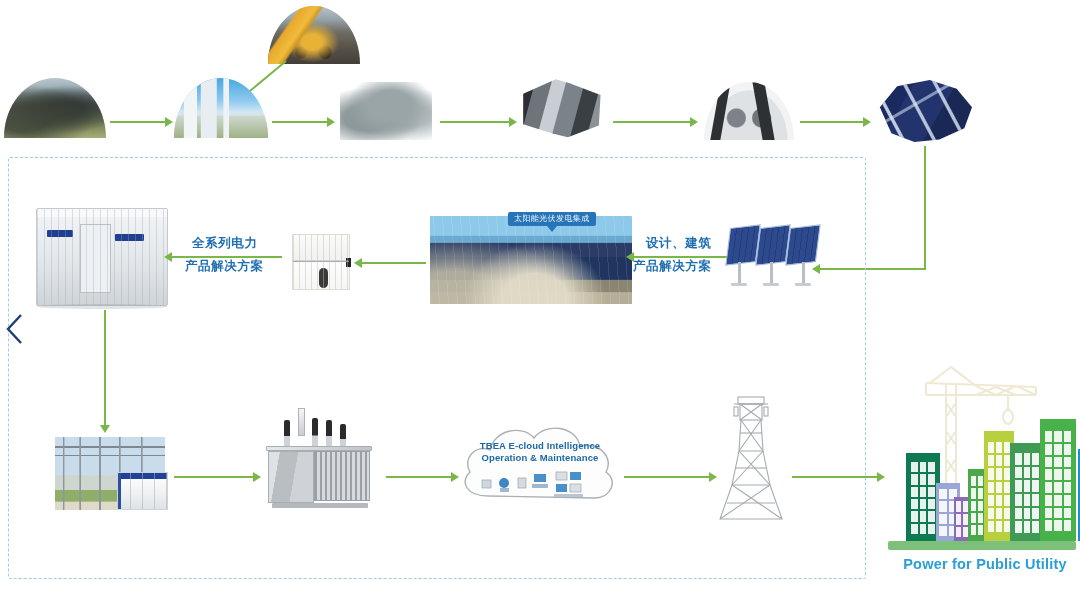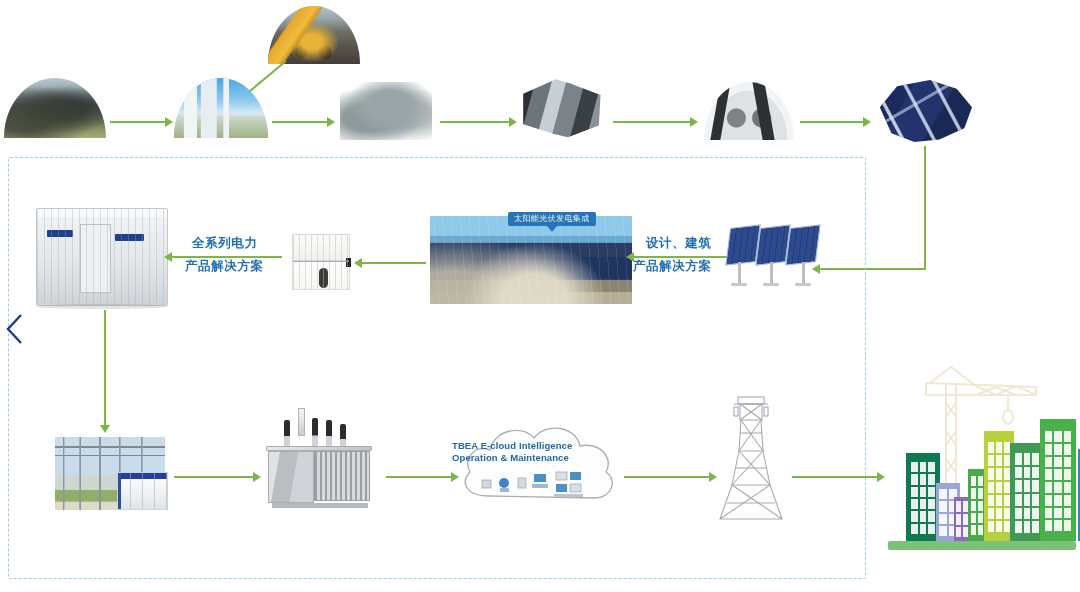--- a/index.html
+++ b/index.html
@@ -241,21 +241,21 @@
   .tr-lid{
     position:absolute; height:5px; background:linear-gradient(90deg,#e6e9eb,#c0c5ca); border:1px solid #a9aeb3; border-radius:1px;
   }
   .tr-base{
     position:absolute; height:5px; background:#b4b9be; border-radius:1px;
   }
 
   
   .cloud-wrap{ position:absolute; }
   .cloud-text{
-    position:absolute; width:100%; text-align:left;
+    position:absolute; width:100%; text-align:center;
     color:#1c69a8; font-weight:bold; font-size:9.5px; line-height:12px;
     letter-spacing:.1px;
   }
 
   
   .tower-wrap{ position:absolute; }
 
   
   .city-wrap{ position:absolute; }
   .city-ground{
@@ -641,14 +641,15 @@
             <i style="background: rgb(255, 255, 255); opacity: 0.9; display: block;"></i>
             <i style="background: rgb(255, 255, 255); opacity: 0.9; display: block;"></i>
             <i style="background: rgb(255, 255, 255); opacity: 0.9; display: block;"></i>
             <i style="background: rgb(255, 255, 255); opacity: 0.9; display: block;"></i>
           </div>
         </div>
         <div class="bld" style="left: 190px; width: 32px; height: 92px; background: rgb(29, 143, 209);"></div>
       </div>
   </div>
 
+  <div id="power-utility-label">Power for Public Utility</div>
 
 </div>
 
 </body></html>

